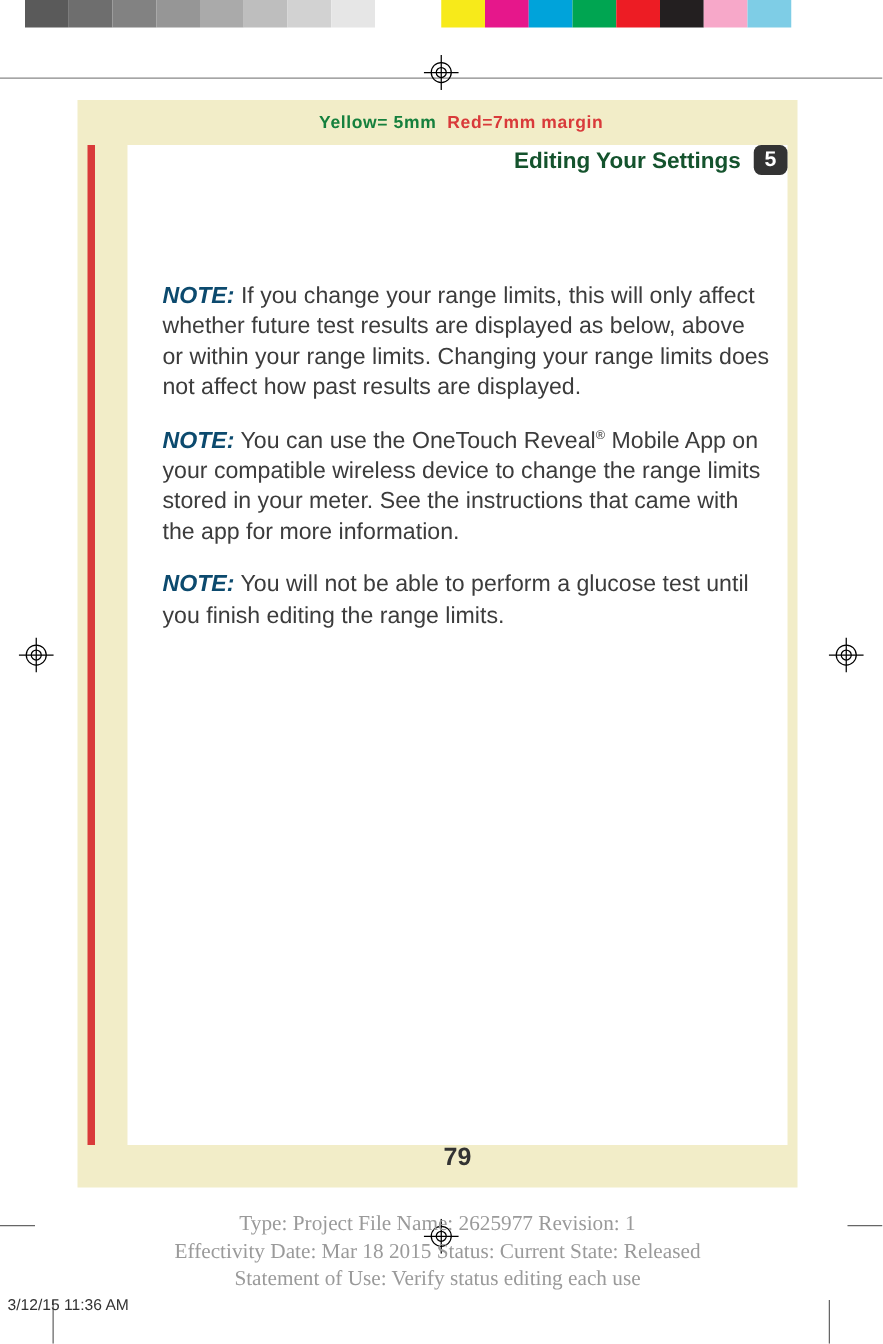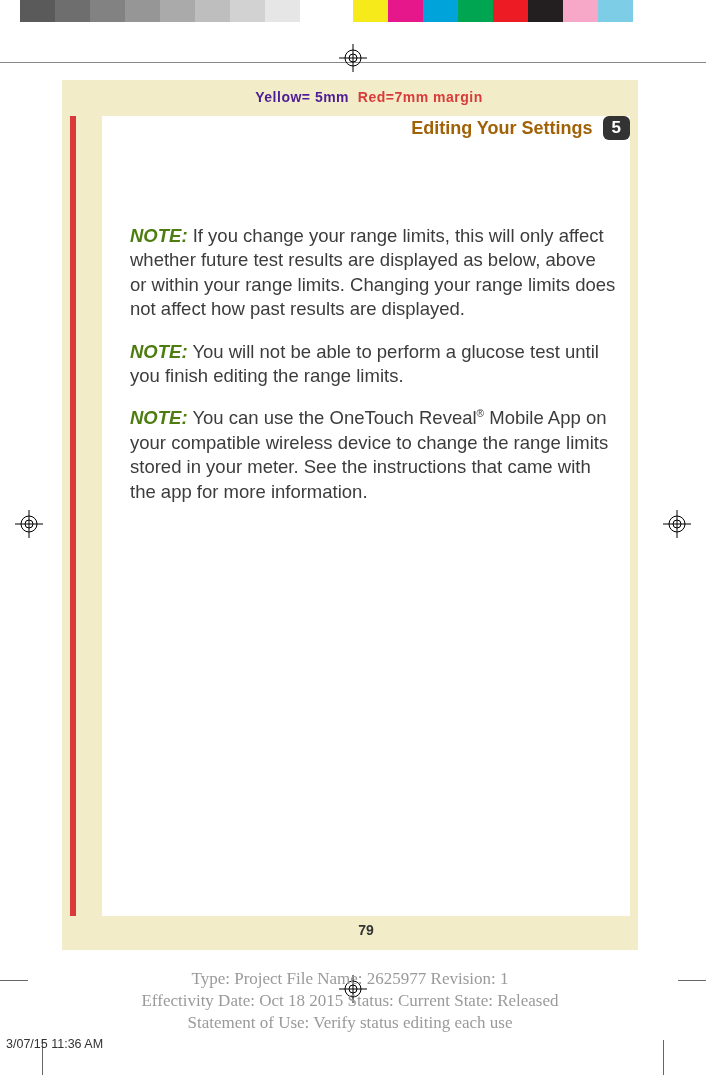--- a/index.html
+++ b/index.html
@@ -12,33 +12,33 @@
   .short-crop{position:absolute;background:#666;}
   .reg-wrap{position:absolute;}
   
   .bleed{position:absolute;left:62px;top:80px;width:576px;height:870px;background:#f2edc8;}
   
   .redmargin{position:absolute;left:8px;top:36px;width:6px;height:800px;background:#d93a3a;}
   
   .page{position:absolute;left:40px;top:36px;width:528px;height:800px;background:#fff;}
   
   .margin-note{position:absolute;top:9px;left:0;width:100%;text-align:center;font-weight:bold;font-size:14px;letter-spacing:0.5px;}
-  .margin-note .y{color:#4c1d95;margin-left:38px;}
+  .margin-note .y{color:#15803d;margin-left:38px;}
   .margin-note .r{color:#d93a3a;}
   
   .page-header{position:absolute;top:0;right:0;display:flex;align-items:center;gap:10px;}
-  .page-header .title{font-weight:bold;font-size:18px;color:#a16207;}
+  .page-header .title{font-weight:bold;font-size:18px;color:#14532d;}
   .page-header .badge{background:#333;color:#fff;border-radius:6px;padding:2px 9px;font-weight:bold;font-size:17px;}
   
   .body{position:absolute;left:28px;right:14px;top:108px;color:#3c3c3c;font-size:18.5px;line-height:1.32;}
   .body p{margin:0 0 18px 0;font-family:"Helvetica Neue",Arial,sans-serif;}
-  .body b{font-weight:800;font-style:italic;color:#4d7c0f;}
+  .body b{font-weight:800;font-style:italic;color:#0c4a6e;}
   .reg-sup{font-size:0.55em;vertical-align:super;}
   
-  .pagenum{position:absolute;bottom:-22px;left:0;width:100%;text-align:center;font-size:14px;font-weight:bold;color:#333;}
+  .pagenum{position:absolute;bottom:-22px;left:0;width:100%;text-align:center;font-size:20px;font-weight:bold;color:#333;}
   
   .meta1{position:absolute;left:62px;top:968px;width:576px;text-align:center;color:#9a9a9a;font-family:"Times New Roman",serif;font-size:17px;line-height:1.3;}
   .footer-line{position:absolute;left:0;top:1037px;width:100%;display:flex;justify-content:space-between;padding:0 6px;box-sizing:border-box;font-size:12.5px;color:#333;}
 </style>
 </head>
 <body>
 
 <div class="sheet">
 
   <div class="colorbar" style="position:absolute;top:0;left:0;">
@@ -109,30 +109,30 @@
       <span class="y">Yellow= 5mm</span>&nbsp;&nbsp;<span class="r">Red=7mm margin</span>
     </div>
     <div class="redmargin"></div>
     <div class="page">
       <div class="page-header">
         <span class="title">Editing Your Settings</span>
         <span class="badge">5</span>
       </div>
       <div class="body">
         <p><b>NOTE:</b> <span>If you change your range limits, this will only affect whether future test results are displayed as below, above or within your range limits. Changing your range limits does not affect how past results are displayed.</span></p>
+        <p><b>NOTE:</b> <span id="note3">You can use the OneTouch Reveal<span class="reg-sup">®</span> Mobile App on your compatible wireless device to change the range limits stored in your meter. See the instructions that came with the app for more information.</span></p>
         <p><b>NOTE:</b> <span>You will not be able to perform a glucose test until you finish editing the range limits.</span></p>
-        <p><b>NOTE:</b> <span id="note3">You can use the OneTouch Reveal<span class="reg-sup">®</span> Mobile App on your compatible wireless device to change the range limits stored in your meter. See the instructions that came with the app for more information.</span></p>
       </div>
       <div class="pagenum">79</div>
     </div>
   </div>
 
   <div class="meta1">
     <div>Type: Project File  Name: 2625977  Revision: 1</div>
-    <div>Effectivity Date: Oct 18 2015     Status: Current     State: Released</div>
+    <div>Effectivity Date: Mar 18 2015     Status: Current     State: Released</div>
     <div>Statement of Use: Verify status editing each use</div>
   </div>
 
   <div class="footer-line">
-    <span>3/07/15   11:36 AM</span>
+    <span>3/12/15   11:36 AM</span>
   </div>
 
 </div>
 
 </body></html>

